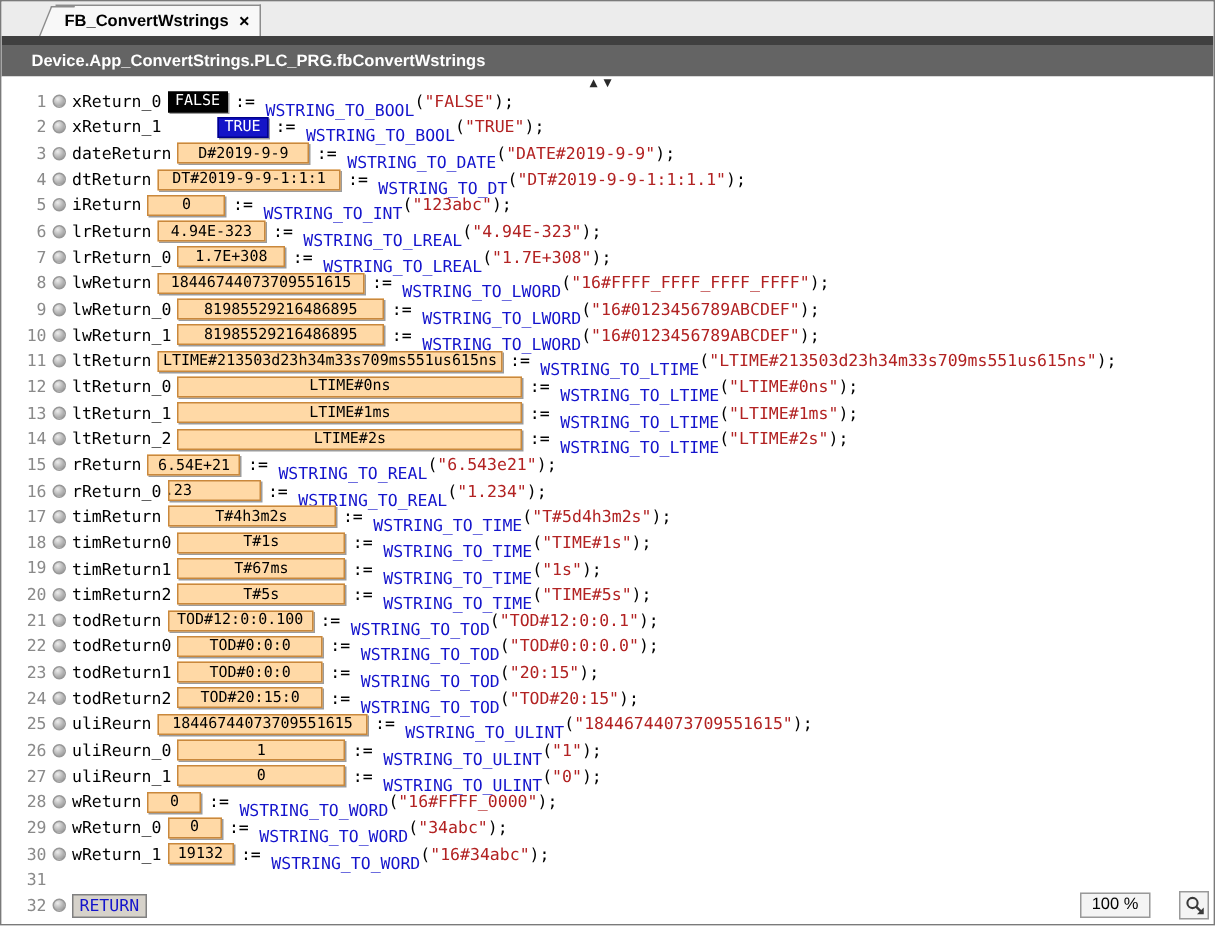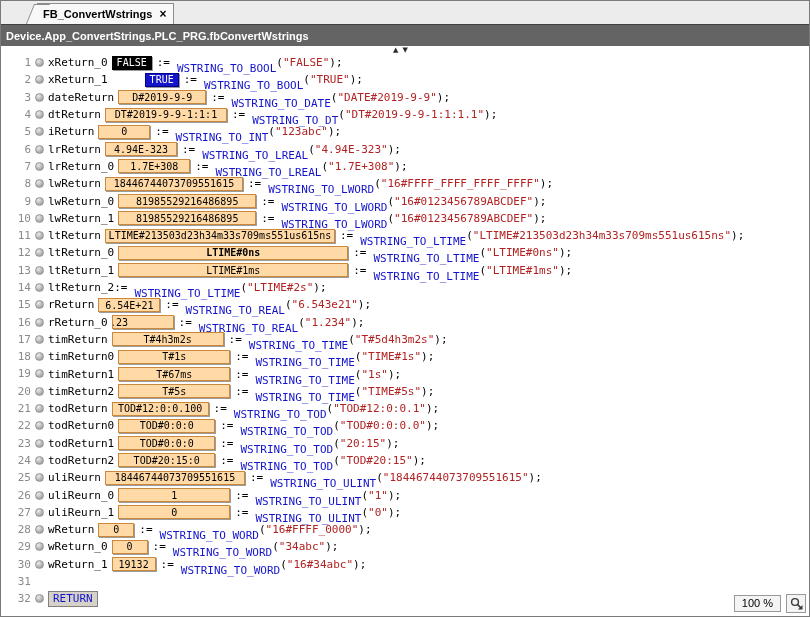--- a/index.html
+++ b/index.html
@@ -2,34 +2,34 @@
 <html style="--operator: #1414cc; --string: #b22222; --monitor_bg: #ffd9a6; --monitor_border: #c9883c; --bool_true_bg: #1414c8; --bool_false_bg: #000000; --breadcrumb_bg: #646464;"><head>
 <meta charset="utf-8">
 <style>
   html,body{margin:0;padding:0;background:#d8d8d8;}
   .window{
     width:810px;height:617px;box-sizing:border-box;border:1px solid #7a7a7a;
     background:#fff;display:flex;flex-direction:column;
     font-family:"Liberation Sans",sans-serif;overflow:hidden;
   }
   
-  .tabbar{height:23px;background:#ececec;border-bottom:1px solid #404040;
+  .tabbar{height:23px;background:#ececec;border-bottom:6px solid #404040;
     display:flex;align-items:flex-end;padding-left:36px;flex:none;position:relative;}
   .tab{position:relative;height:20px;background:#f8f8f8;border:1px solid #8c8c8c;border-left:none;border-bottom:none;
     display:flex;align-items:center;gap:7px;padding:0 7px 0 6px;
     font-weight:bold;font-size:11px;color:#000;}
   .tab::before{content:'';position:absolute;left:-7px;top:0;bottom:0;width:15px;
     background:#f8f8f8;border-left:1px solid #8c8c8c;border-top:1px solid #8c8c8c;
     transform:skewX(-22deg);z-index:0;}
   .tab>*{position:relative;z-index:1;}
   .tab-close{font-weight:bold;font-size:12px;line-height:1;cursor:default;}
   
   .breadcrumb{height:21px;background:var(--breadcrumb_bg,#646464);color:#fff;
     font-size:11px;font-weight:bold;display:flex;align-items:center;
-    padding-left:5px;flex:none;}
+    padding-left:20px;flex:none;}
   
   .editor{flex:1;position:relative;background:#fff;overflow:hidden;}
   .grip{position:absolute;top:0;left:392px;display:flex;gap:4px;
     font-size:7px;color:#2a2a2a;line-height:8px;font-family:"DejaVu Sans",sans-serif;}
   .lines{padding-top:8px;}
   .line{display:flex;align-items:center;height:17.3px;}
   .ln{width:30px;flex:none;text-align:right;color:#8a8a8a;
     font:11px "DejaVu Sans Mono",monospace;}
   .gut{width:17px;flex:none;display:flex;justify-content:center;}
   .bullet{width:9px;height:9px;border-radius:50%;box-sizing:border-box;
@@ -45,21 +45,21 @@
   .mon.bool-true{background:var(--bool_true_bg,#1414c8);border-color:#00008b;color:#fff;padding:0 4px;margin-left:37px;}
   .tri{font-family:"DejaVu Sans",sans-serif;font-size:7px;margin-left:4px;color:#000;}
   .asn{margin-right:7px;}
   .fn{color:var(--operator,#1414cc);margin-top:12px;}
   .s{color:var(--string,#b22222);}
   .p{color:#000;}
   .ret{height:14px;display:inline-flex;align-items:center;padding:0 4px;
     background:#d6d2ca;border:1px solid #808080;color:var(--operator,#1414cc);
     font:11px "DejaVu Sans Mono",monospace;}
   
-  .zoom{position:absolute;right:3px;bottom:3px;display:flex;align-items:center;gap:5px;}
+  .zoom{position:absolute;right:3px;bottom:3px;display:flex;align-items:center;gap:19px;}
   .zoom-btn{border:1px solid #999;background:#f4f4f4;font-size:11px;padding:1px 7px 2px;color:#000;}
   .zoom-ico{width:18px;height:17px;border:1px solid #999;background:#f4f4f4;
     display:flex;align-items:center;justify-content:center;}
 </style>
 </head>
 <body>
 
 <div class="window">
 
   <div class="tabbar">
@@ -155,35 +155,35 @@
           <span class="gut">
             <span class="bullet"></span>
           </span>
           <span class="codetext"><span class="v">ltReturn</span><span class="mon " style="width: 230px;"><span class="mval">LTIME#213503d23h34m33s709ms551us615ns</span></span><span class="asn">:=</span><span class="fn">WSTRING_TO_LTIME</span><span class="p">(</span><span class="s">"LTIME#213503d23h34m33s709ms551us615ns"</span><span class="p">);</span></span>
         </div>
         <div class="line">
           <span class="ln">12</span>
           <span class="gut">
             <span class="bullet"></span>
           </span>
-          <span class="codetext"><span class="v">ltReturn_0</span><span class="mon " style="width: 230px; font-weight: bold;"><span class="mval">LTIME#0ns</span></span><span class="asn">:=</span><span class="fn">WSTRING_TO_LTIME</span><span class="p">(</span><span class="s">"LTIME#0ns"</span><span class="p">);</span></span>
+          <span class="codetext"><span class="v">ltReturn_0</span><span class="mon " style="width: 230px;"><span class="mval">LTIME#0ns</span></span><span class="asn">:=</span><span class="fn">WSTRING_TO_LTIME</span><span class="p">(</span><span class="s">"LTIME#0ns"</span><span class="p">);</span></span>
         </div>
         <div class="line">
           <span class="ln">13</span>
           <span class="gut">
             <span class="bullet"></span>
           </span>
           <span class="codetext"><span class="v">ltReturn_1</span><span class="mon " style="width: 230px;"><span class="mval">LTIME#1ms</span></span><span class="asn">:=</span><span class="fn">WSTRING_TO_LTIME</span><span class="p">(</span><span class="s">"LTIME#1ms"</span><span class="p">);</span></span>
         </div>
         <div class="line">
           <span class="ln">14</span>
           <span class="gut">
             <span class="bullet"></span>
           </span>
-          <span class="codetext"><span class="v">ltReturn_2</span><span class="asn">:=</span><span class="fn">WSTRING_TO_LTIME</span><span class="p">(</span><span class="s">"LTIME#2s"</span><span class="p">);</span></span>
+          <span class="codetext"><span class="v">ltReturn_2</span><span class="mon " style="width: 230px;"><span class="mval">LTIME#2s</span></span><span class="asn">:=</span><span class="fn">WSTRING_TO_LTIME</span><span class="p">(</span><span class="s">"LTIME#2s"</span><span class="p">);</span></span>
         </div>
         <div class="line">
           <span class="ln">15</span>
           <span class="gut">
             <span class="bullet"></span>
           </span>
           <span class="codetext"><span class="v">rReturn</span><span class="mon " style="width: 62px; align-items: flex-end;"><span class="mval">6.54E+21</span></span><span class="asn">:=</span><span class="fn">WSTRING_TO_REAL</span><span class="p">(</span><span class="s">"6.543e21"</span><span class="p">);</span></span>
         </div>
         <div class="line">
           <span class="ln">16</span>

